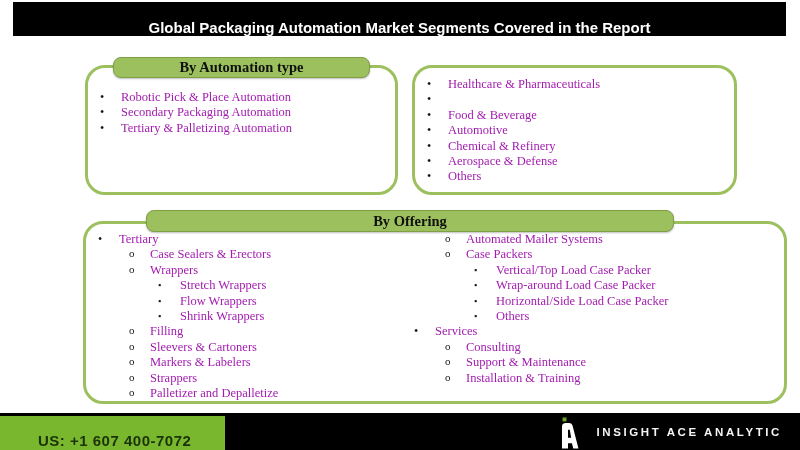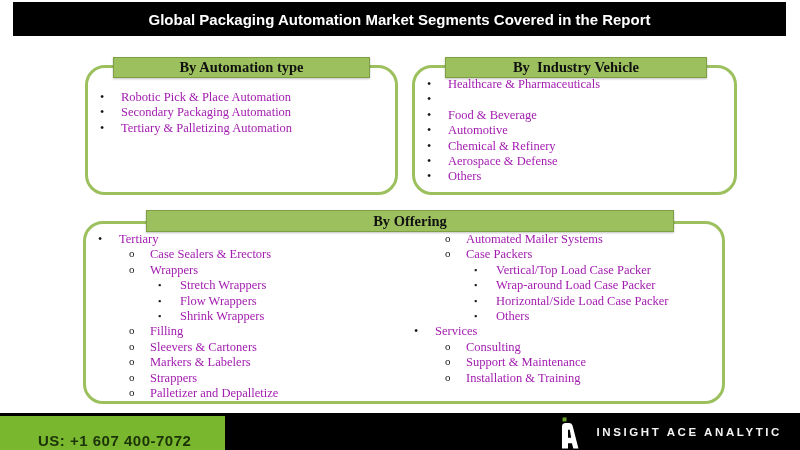--- a/index.html
+++ b/index.html
@@ -9,36 +9,36 @@
     --bar-black:#000000;
     --phone-text:#1c3208;
   }
   *{margin:0;padding:0;box-sizing:border-box;}
   html,body{width:800px;height:450px;overflow:hidden;}
   body{font-family:"Liberation Serif",serif;background:#ffffff;position:relative;}
   .page{position:absolute;inset:0;background:#ffffff;}
 
   .title-bar{
     position:absolute;left:13px;top:2px;width:773px;height:34px;
-    background:var(--bar-black);display:flex;align-items:center;justify-content:center;
+    background:var(--bar-black);display:flex;align-items:flex-end;justify-content:center;
   }
   .title-bar span{
     color:#ffffff;font-family:"Liberation Sans",sans-serif;font-weight:bold;font-size:15px;
   }
 
   .box{
     position:absolute;background:#ffffff;border:3px solid var(--green);border-radius:20px;
   }
   .box-automation{left:85px;top:65px;width:313px;height:130px;}
   .box-industry{left:412px;top:65px;width:325px;height:130px;}
-  .box-offering{left:83px;top:221px;width:642px;height:183px;}
+  .box-offering{left:83px;top:221px;width:704px;height:183px;}
 
   .tab{
     position:absolute;height:21px;background:var(--green);
-    border:1px solid var(--tab-border);border-radius:0;
+    border:1px solid var(--tab-border);border-radius:8px;
     display:flex;align-items:center;justify-content:center;
     box-shadow:0 1px 2px rgba(0,0,0,0.25);
   }
   .tab span{
     font-weight:bold;font-size:14.5px;color:#101010;white-space:pre;
     font-family:"Liberation Serif",serif;
   }
   .box-automation .tab{left:25px;top:-11px;width:257px;}
   .box-industry .tab{left:30px;top:-11px;width:262px;}
   .box-offering .tab{left:60px;top:-14px;width:528px;height:22px;}
@@ -100,23 +100,20 @@
           <span class="txt">Secondary Packaging Automation</span>
         </div>
         <div class="li lvl1">
           <span class="blt">•</span>
           <span class="txt">Tertiary &amp; Palletizing Automation</span>
         </div>
       </div>
   </div>
 
   <div class="box box-industry">
-    <div class="tab">
-      <span>By  Industry Vehicle</span>
-    </div>
     <div class="list">
         <div class="li lvl1">
           <span class="blt">•</span>
           <span class="txt">Healthcare &amp; Pharmaceuticals</span>
         </div>
         <div class="li lvl1">
           <span class="blt">•</span>
         </div>
         <div class="li lvl1">
           <span class="blt">•</span>

